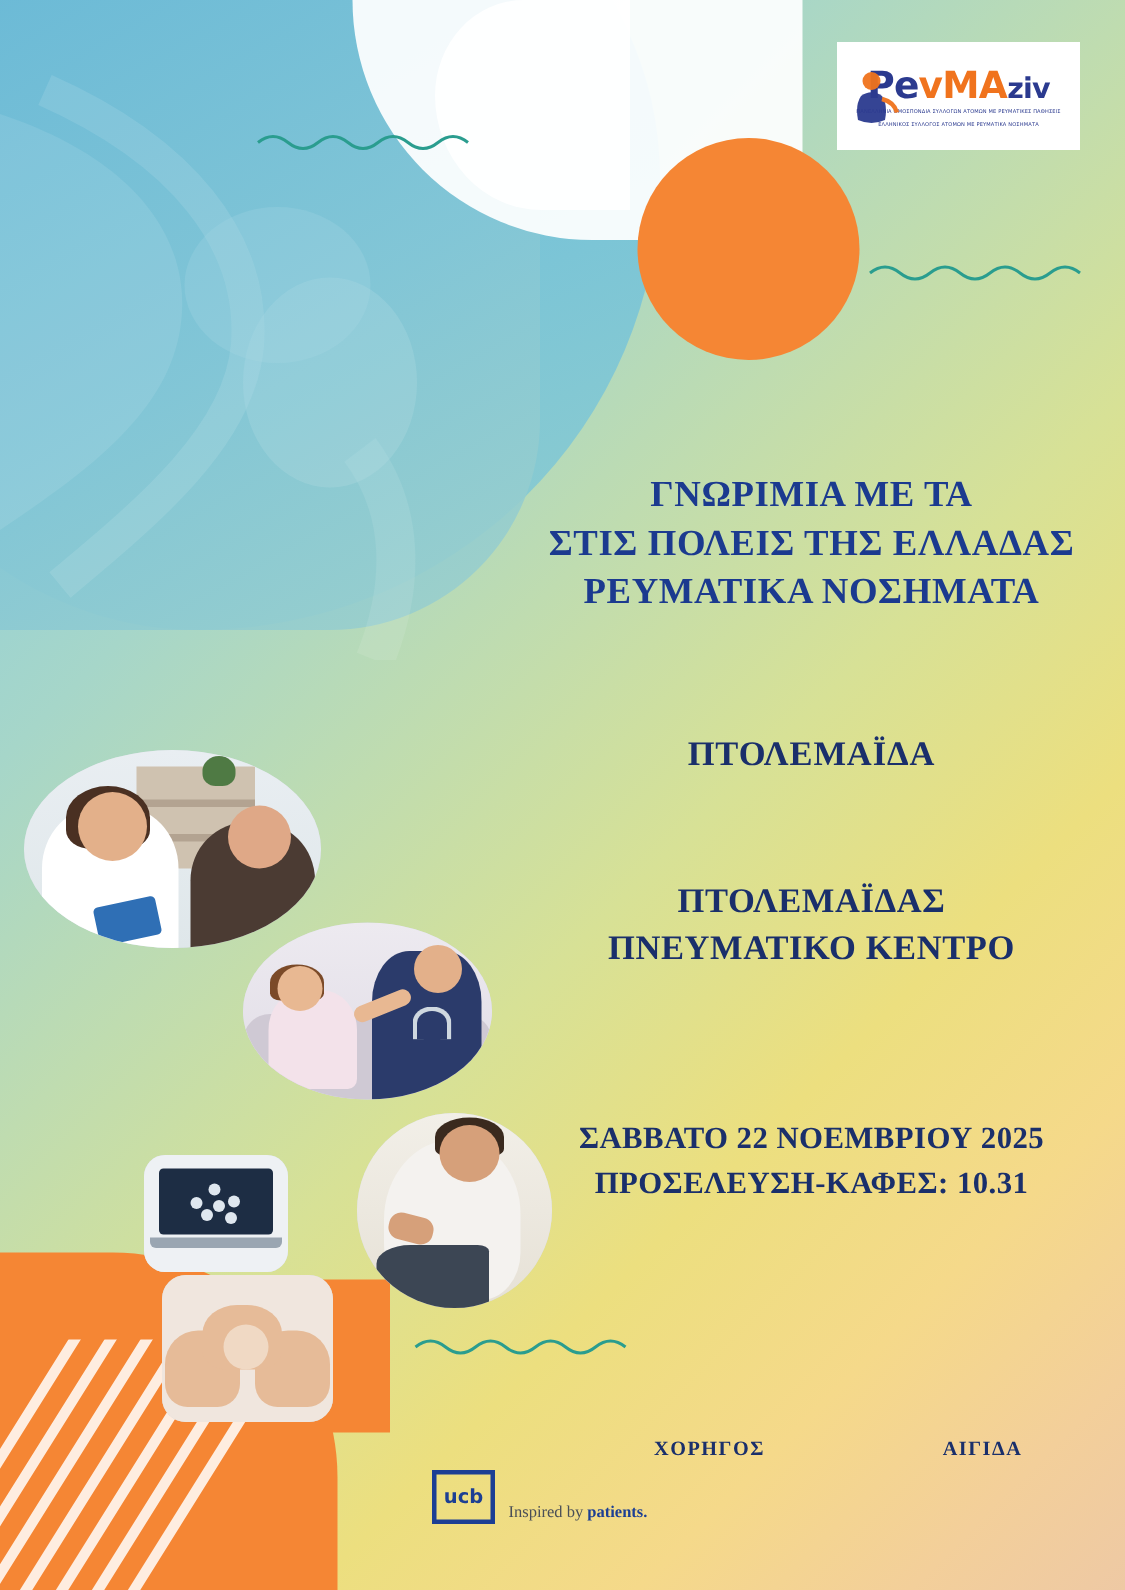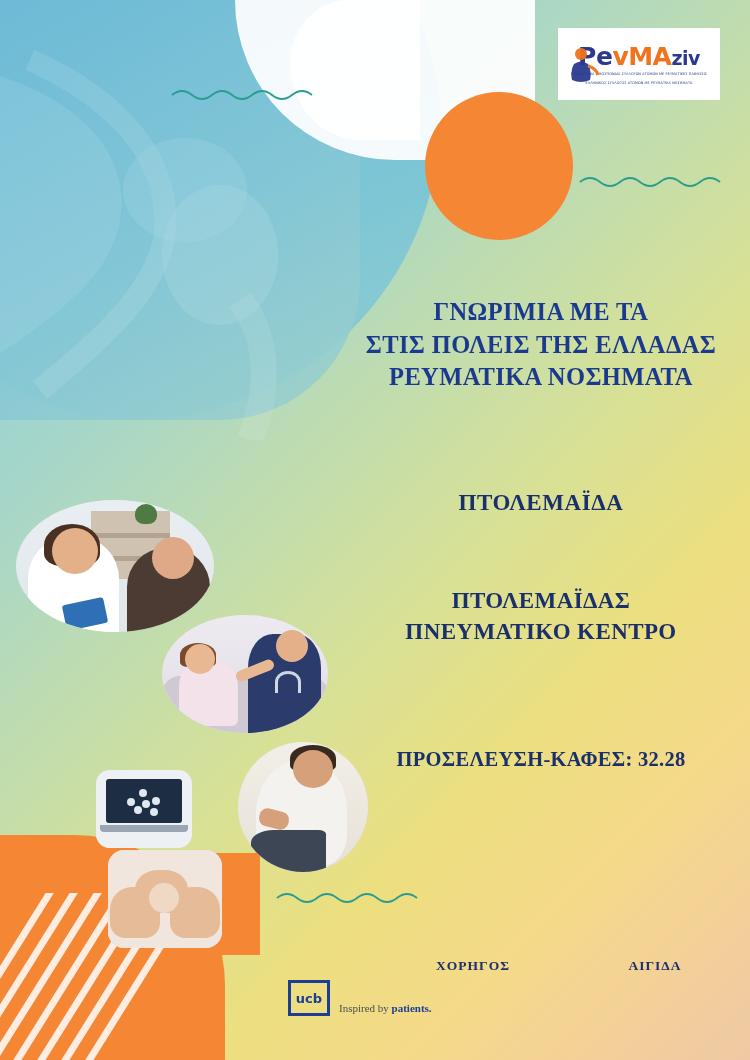--- a/index.html
+++ b/index.html
@@ -116,21 +116,21 @@
     line-height: 1.5;
     letter-spacing: .1px;
   }
   .logo-fig {
     position: absolute; left: 10px; top: 18px;
     width: 34px; height: 40px;
     opacity: .95;
   }
   
   .headline {
-    position: absolute; left: 340px; top: 296px;
+    position: absolute; left: 340px; top: 314px;
     width: 402px;
     text-align: center;
     color: #1b3a8f;
     font-weight: bold;
     font-size: 24.5px;
     line-height: 1.33;
     letter-spacing: .4px;
   }
   .city {
     position: absolute; left: 340px; top: 490px;
@@ -302,21 +302,22 @@
   </div>
 
   <div class="city">ΠΤΟΛΕΜΑΪΔΑ</div>
 
   <div class="venue">
     <div>ΠΤΟΛΕΜΑΪΔΑΣ</div>
     <div>ΠΝΕΥΜΑΤΙΚΟ ΚΕΝΤΡΟ</div>
   </div>
 
   <div class="when">
-    <div>ΠΡΟΣΕΛΕΥΣΗ-ΚΑΦΕΣ: 32.28</div>
+    <div>ΣΑΒΒΑΤΟ 22 ΝΟΕΜΒΡΙΟΥ 2025</div>
+    <div>ΠΡΟΣΕΛΕΥΣΗ-ΚΑΦΕΣ: 10.31</div>
   </div>
 
   <div class="photo" id="ph1">
     <div class="inner">
       <div class="p1-bg"></div>
       <div class="p1-shelf"></div>
       <div class="p1-plant"></div>
       <div class="p1-doc"></div>
       <div class="p1-dochair"></div>
       <div class="p1-dochead"></div>

